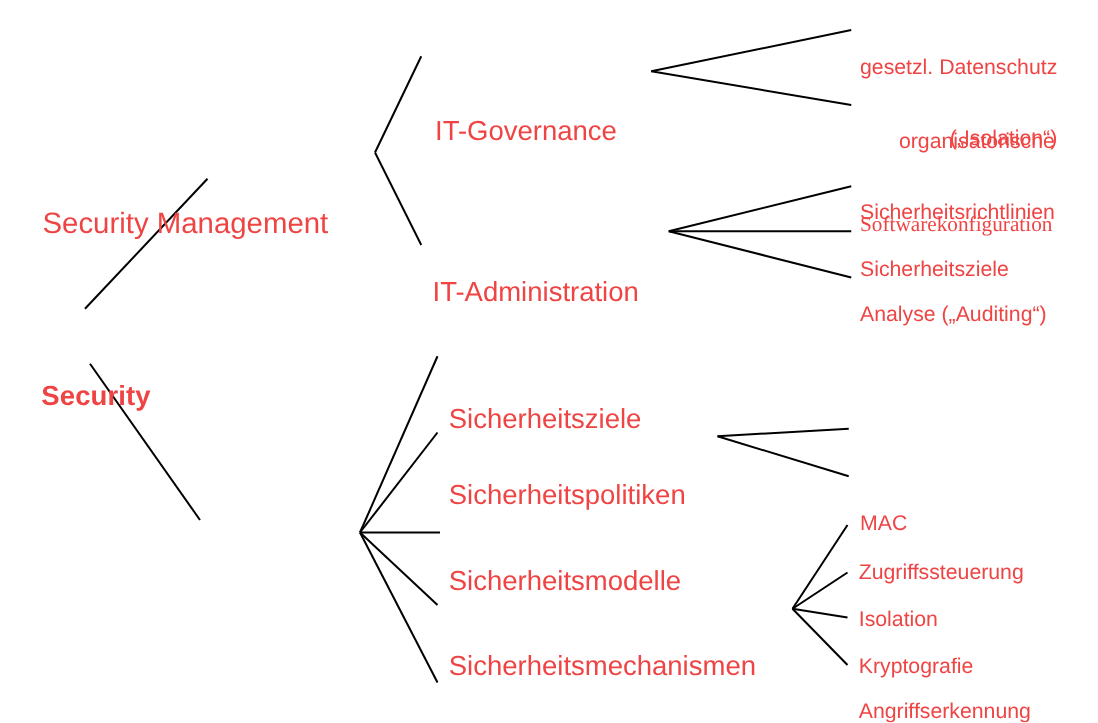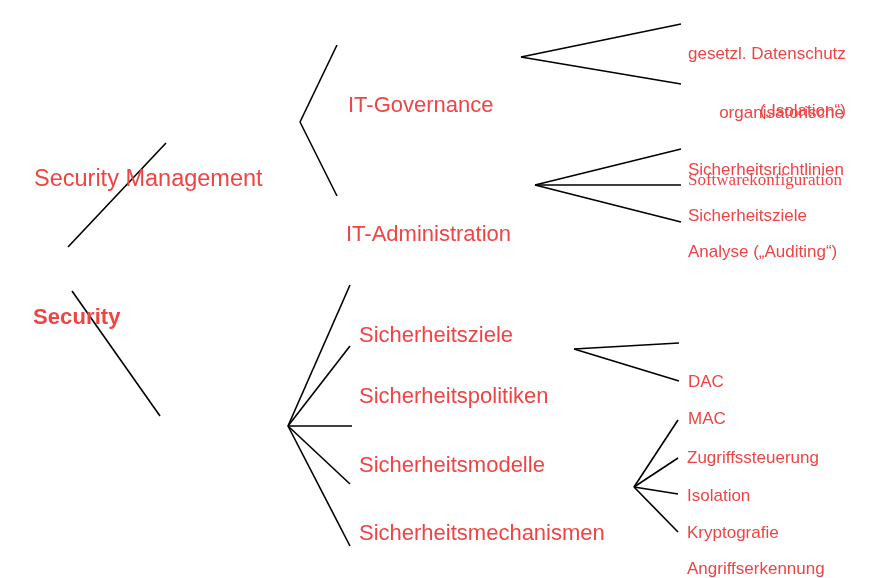--- a/index.html
+++ b/index.html
@@ -149,23 +149,20 @@
   </div>
 
   <div class="node-label lvl-2" style="left:359px; top:472px;">
     <span class="label-line">Sicherheitsmechanismen</span>
   </div>
 
   <div class="node-label lvl-2" style="left:359px; top:534px;">
     
   </div>
 
-  <div class="node-label lvl-3" style="left:688px; top:334px;">
-    <span class="label-line">DAC</span>
-  </div>
 
   <div class="node-label lvl-3" style="left:688px; top:371px;">
     <span class="label-line">MAC</span>
   </div>
 
   <div class="node-label lvl-3" style="left:687px; top:410px;">
     <span class="label-line">Zugriffssteuerung</span>
   </div>
 
   <div class="node-label lvl-3" style="left:687px; top:448px;">

